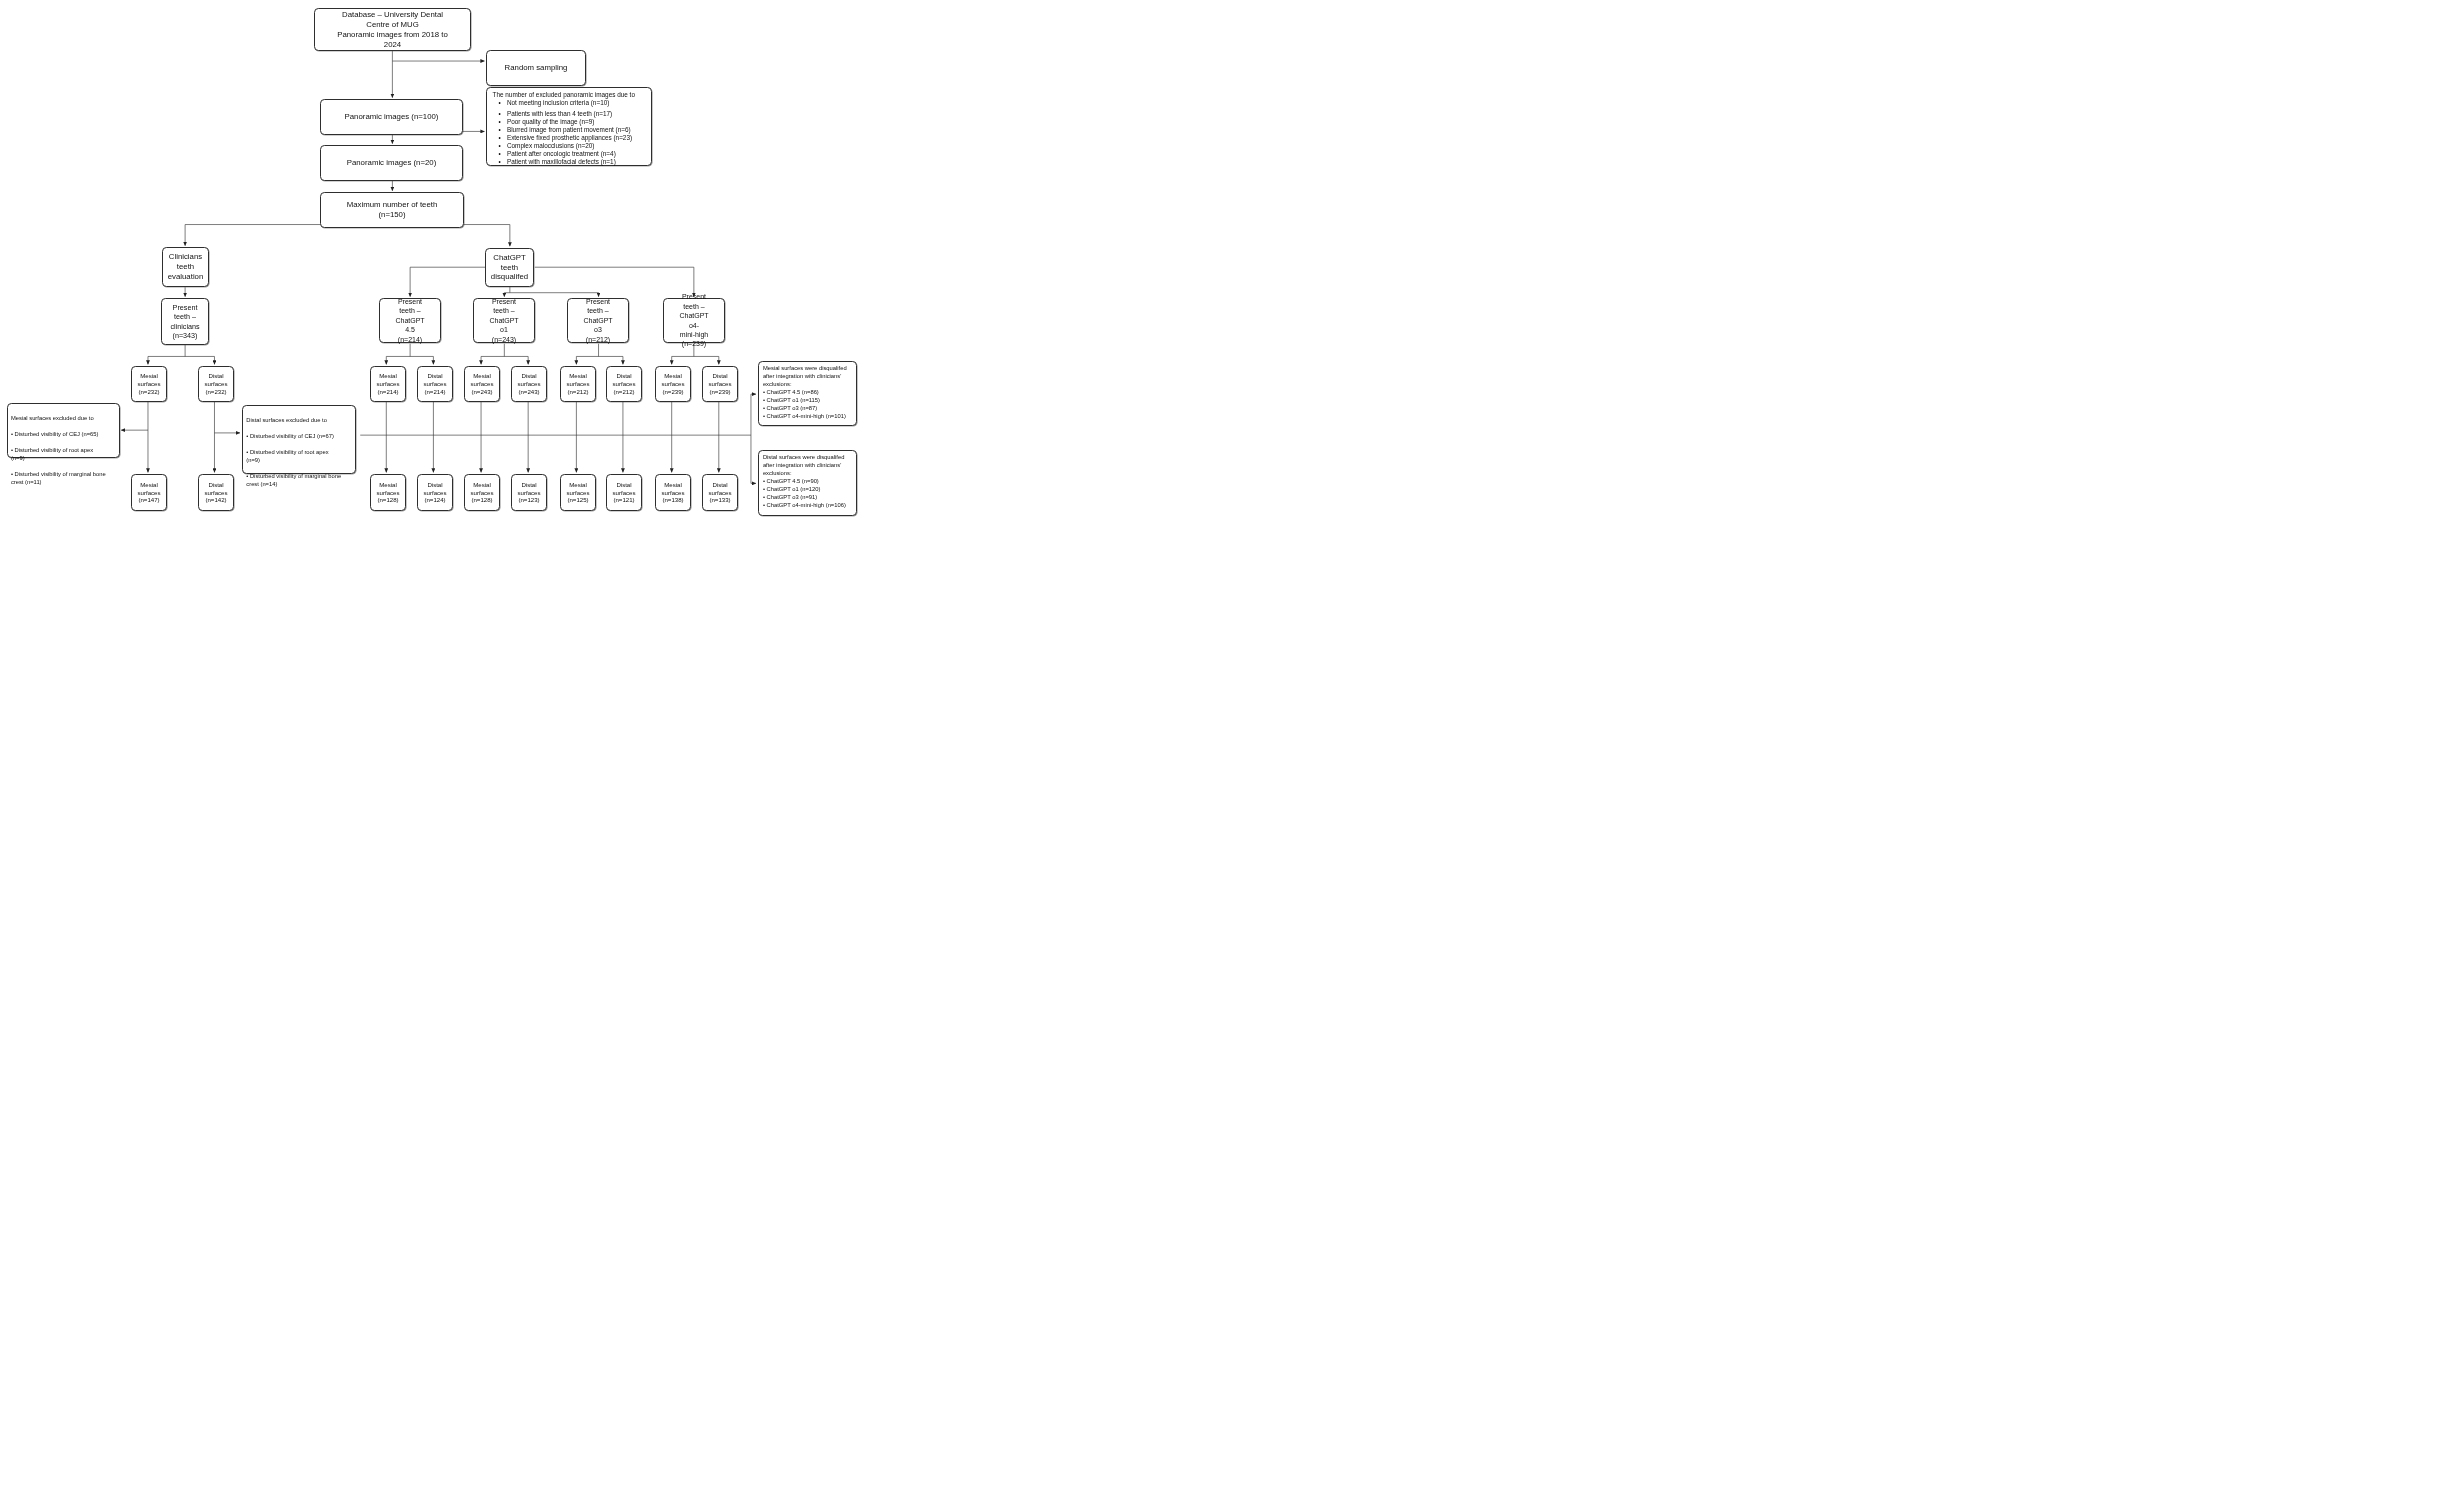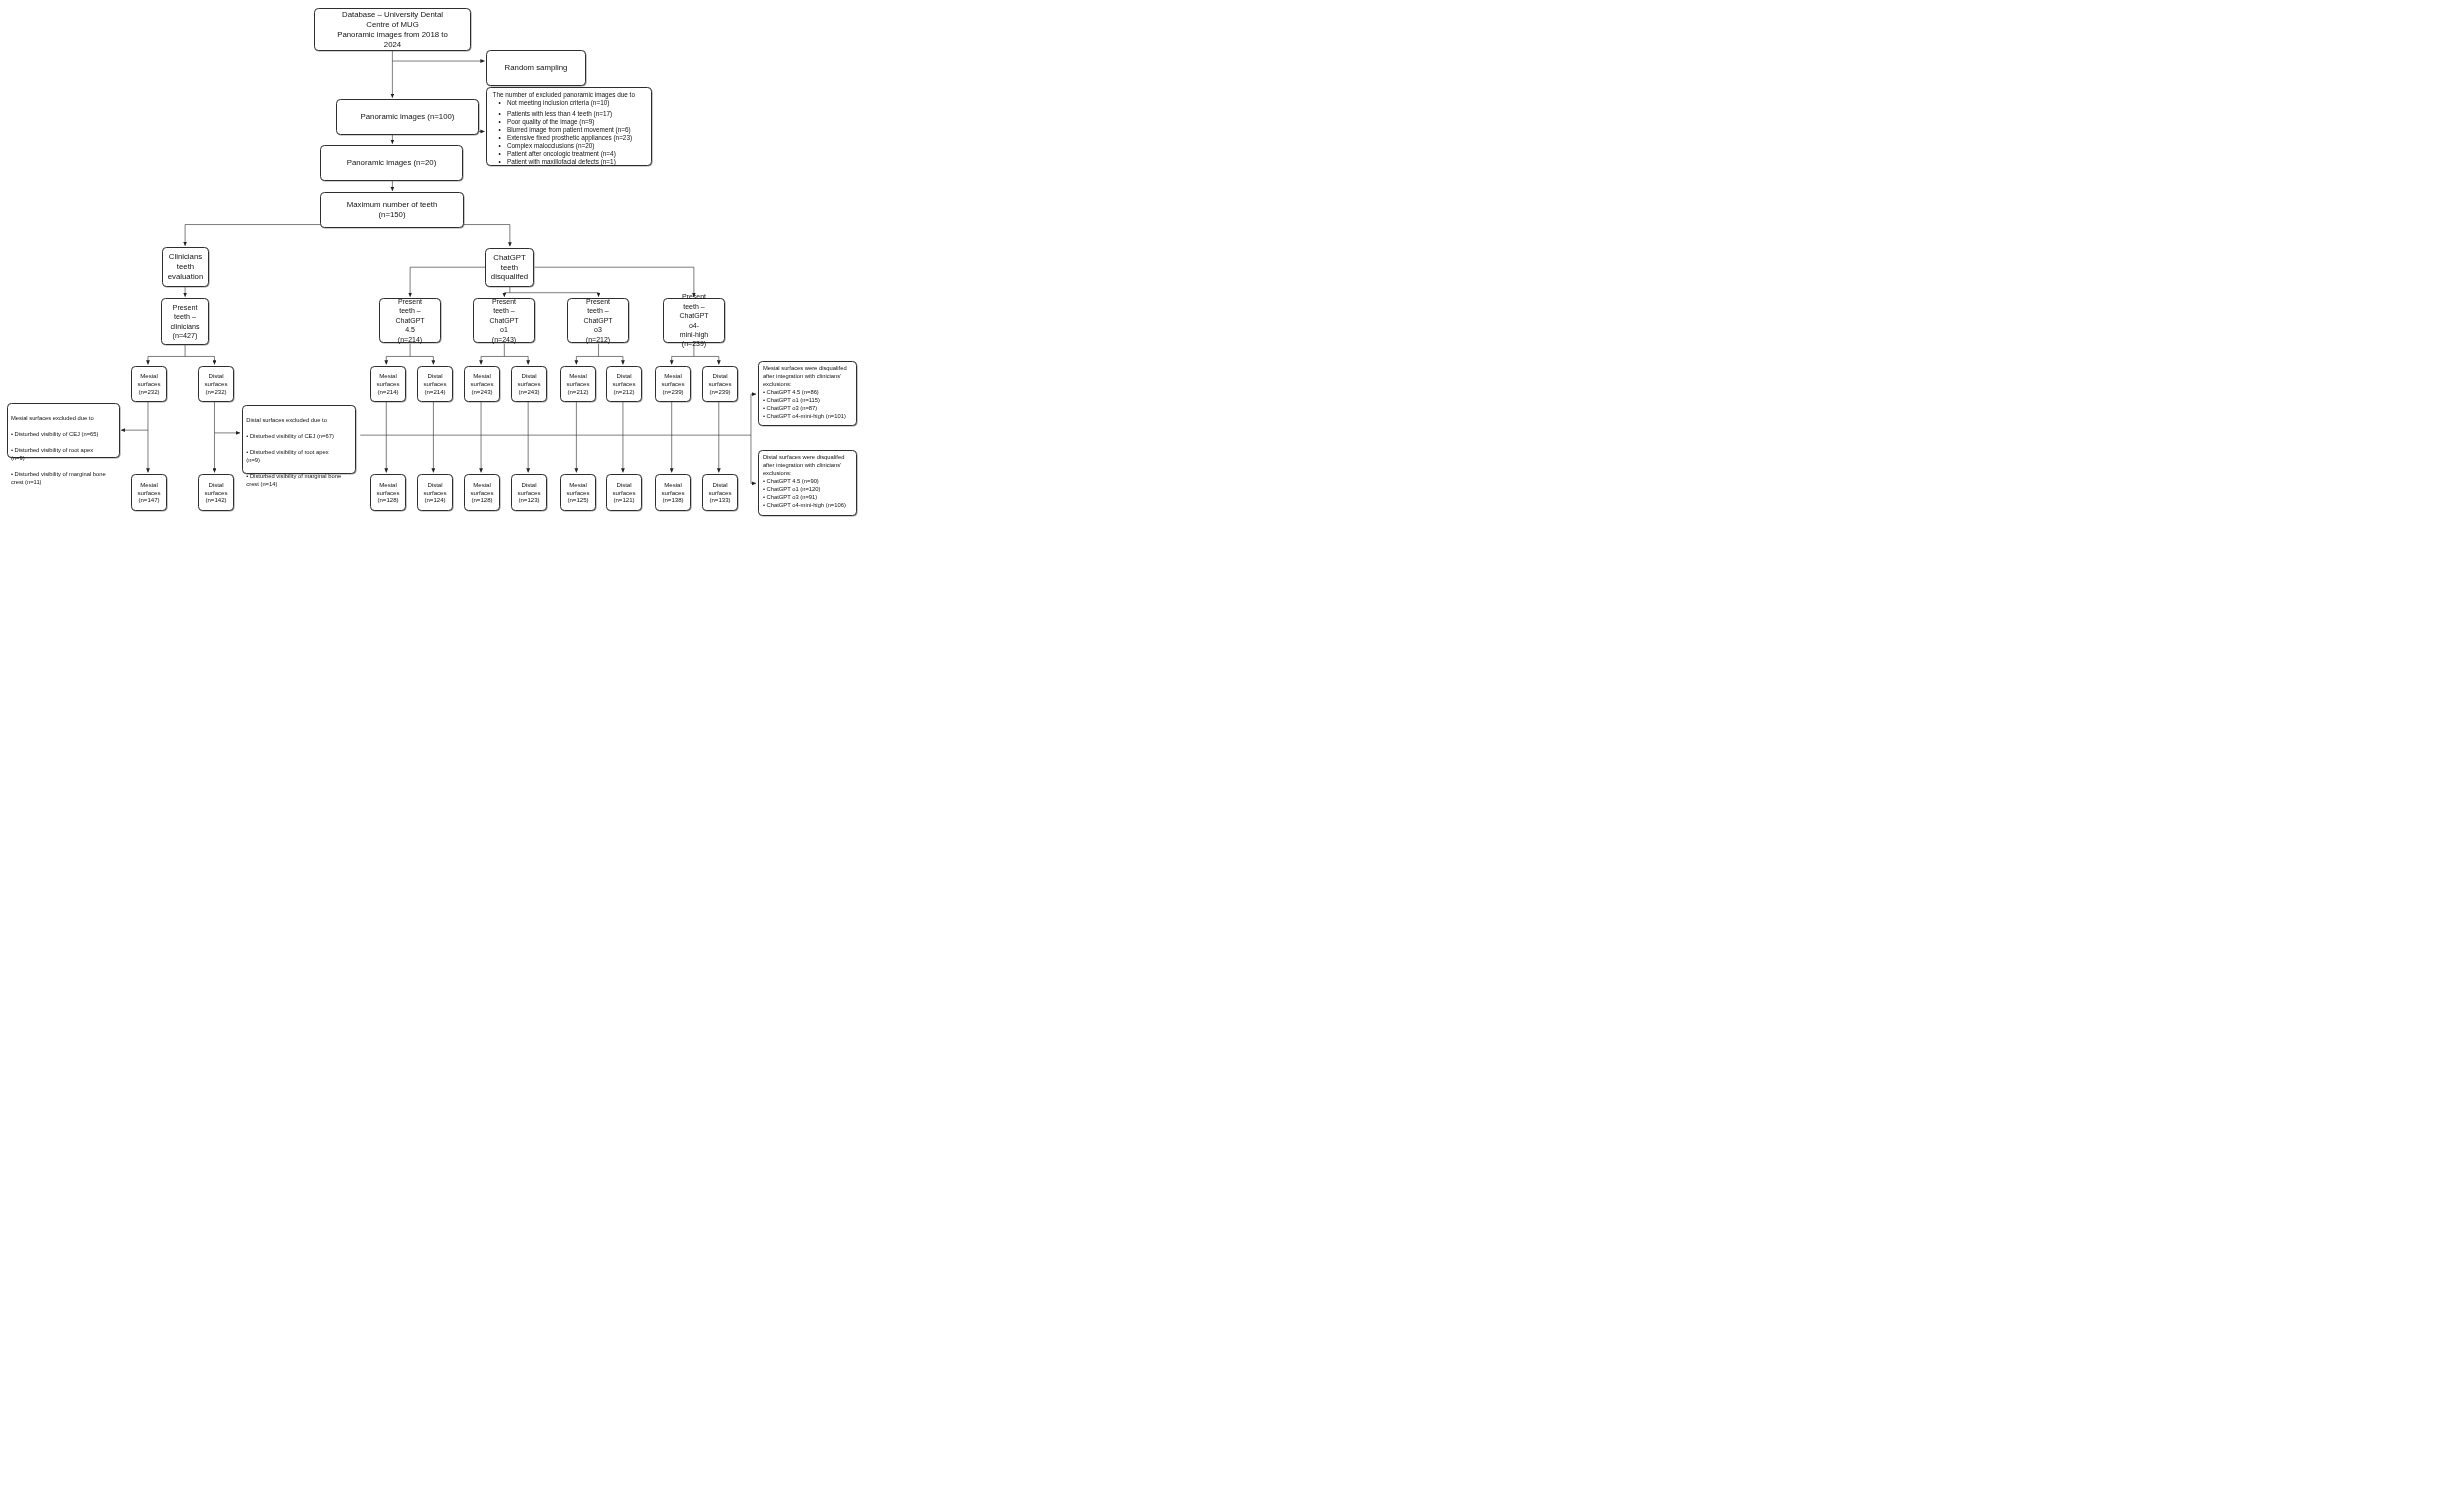--- a/index.html
+++ b/index.html
@@ -78,21 +78,21 @@
 
       <path d="M650,785 H1355 M1355,711 V872"></path>
       <path d="M1355,711 H1364" marker-end="url(#ah)"></path>
       <path d="M1355,872 H1364" marker-end="url(#ah)"></path>
     </g>
   </svg>
 
   <div class="box pre" style="left:314px;top:8.3px;width:157px;height:43px;font-size:7.8px">Database – University Dental Centre of MUG
 Panoramic images from 2018 to 2024</div>
   <div class="box" style="left:486px;top:50px;width:100px;height:20.5px;font-size:7.8px">Random sampling</div>
-  <div class="box" style="left:336px;top:99px;width:143px;height:19.4px;font-size:7.8px">Panoramic images (n=100)</div>
+  <div class="box" style="left:320px;top:99px;width:143px;height:19.4px;font-size:7.8px">Panoramic images (n=100)</div>
 
   <div class="box tl" style="left:486px;top:87px;width:166px;height:79px;font-size:6.4px;line-height:1.26;padding:2.8px 5.5px">
     <div>The number of excluded panoramic images due to</div>
     <div class="exl-item gap">Not meeting inclusion criteria (n=10)</div>
     <div class="exl-item">Patients with less than 4 teeth (n=17)</div>
     <div class="exl-item">Poor quality of the image (n=9)</div>
     <div class="exl-item">Blurred image from patient movement (n=6)</div>
     <div class="exl-item">Extensive fixed prosthetic appliances (n=23)</div>
     <div class="exl-item">Complex malocclusions (n=20)</div>
     <div class="exl-item">Patient after oncologic treatment (n=4)</div>
@@ -105,21 +105,21 @@
   <div class="box pre" style="left:162px;top:247px;width:47px;height:40px;font-size:7.8px;line-height:1.25">Clinicians
 teeth
 evaluation</div>
   <div class="box pre" style="left:485px;top:248px;width:49px;height:39px;font-size:7.8px;line-height:1.25">ChatGPT
 teeth
 disqualifed</div>
 
   <div class="box pre" style="left:161px;top:298px;width:48px;height:47px;font-size:7.2px;line-height:1.3">Present
 teeth –
 clinicians
-(n=427)</div>
+(n=343)</div>
   <div class="box pre" style="left:379px;top:298px;width:62px;height:45px;font-size:7px;line-height:1.35">Present teeth –
 ChatGPT 4.5
 (n=214)</div>
   <div class="box pre" style="left:473px;top:298px;width:62px;height:45px;font-size:7px;line-height:1.35">Present teeth –
 ChatGPT o1
 (n=243)</div>
   <div class="box pre" style="left:567px;top:298px;width:62px;height:45px;font-size:7px;line-height:1.35">Present teeth –
 ChatGPT o3
 (n=212)</div>
   <div class="box pre" style="left:663px;top:298px;width:62px;height:45px;font-size:7px;line-height:1.35">Present teeth –

